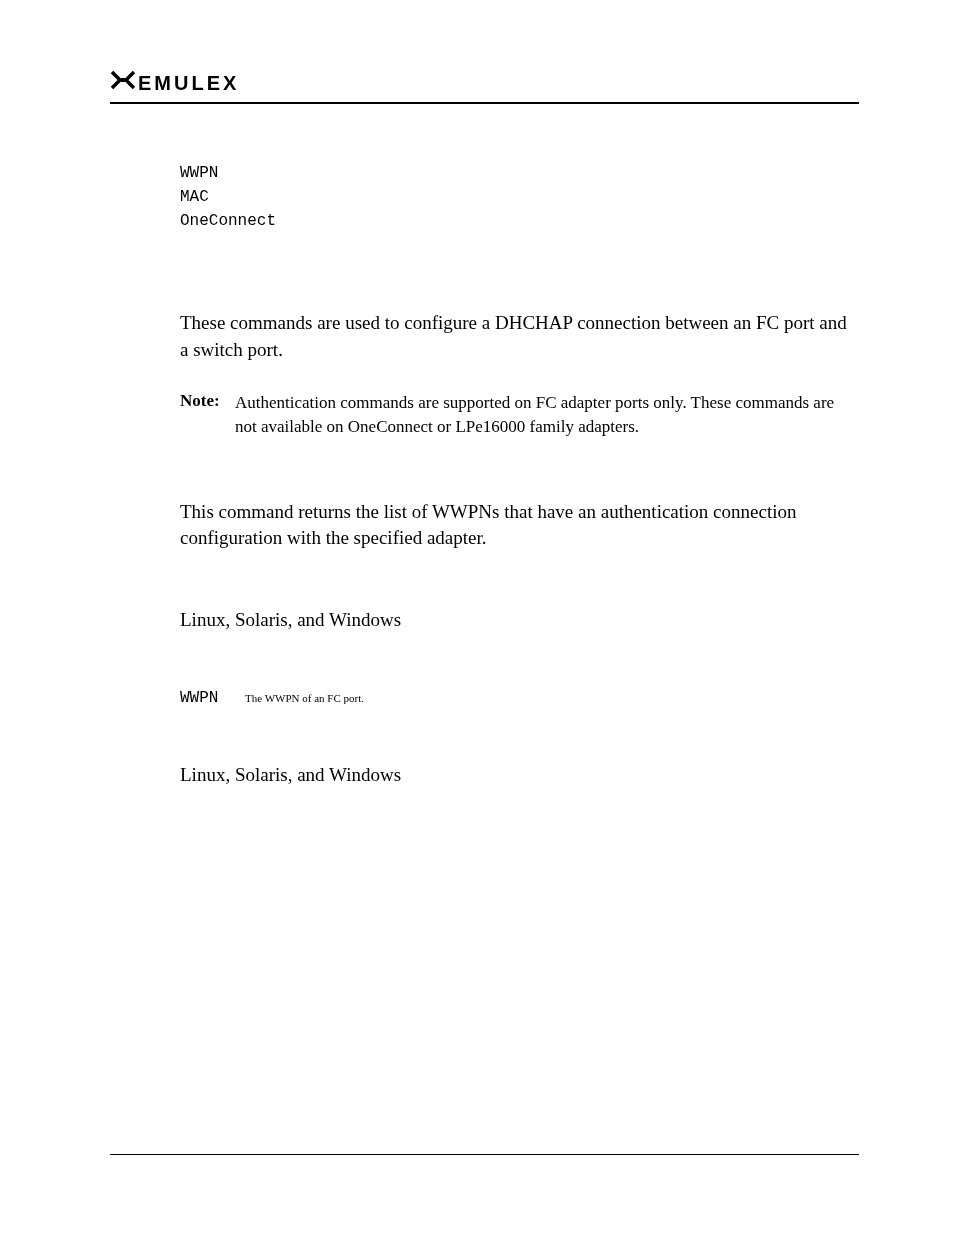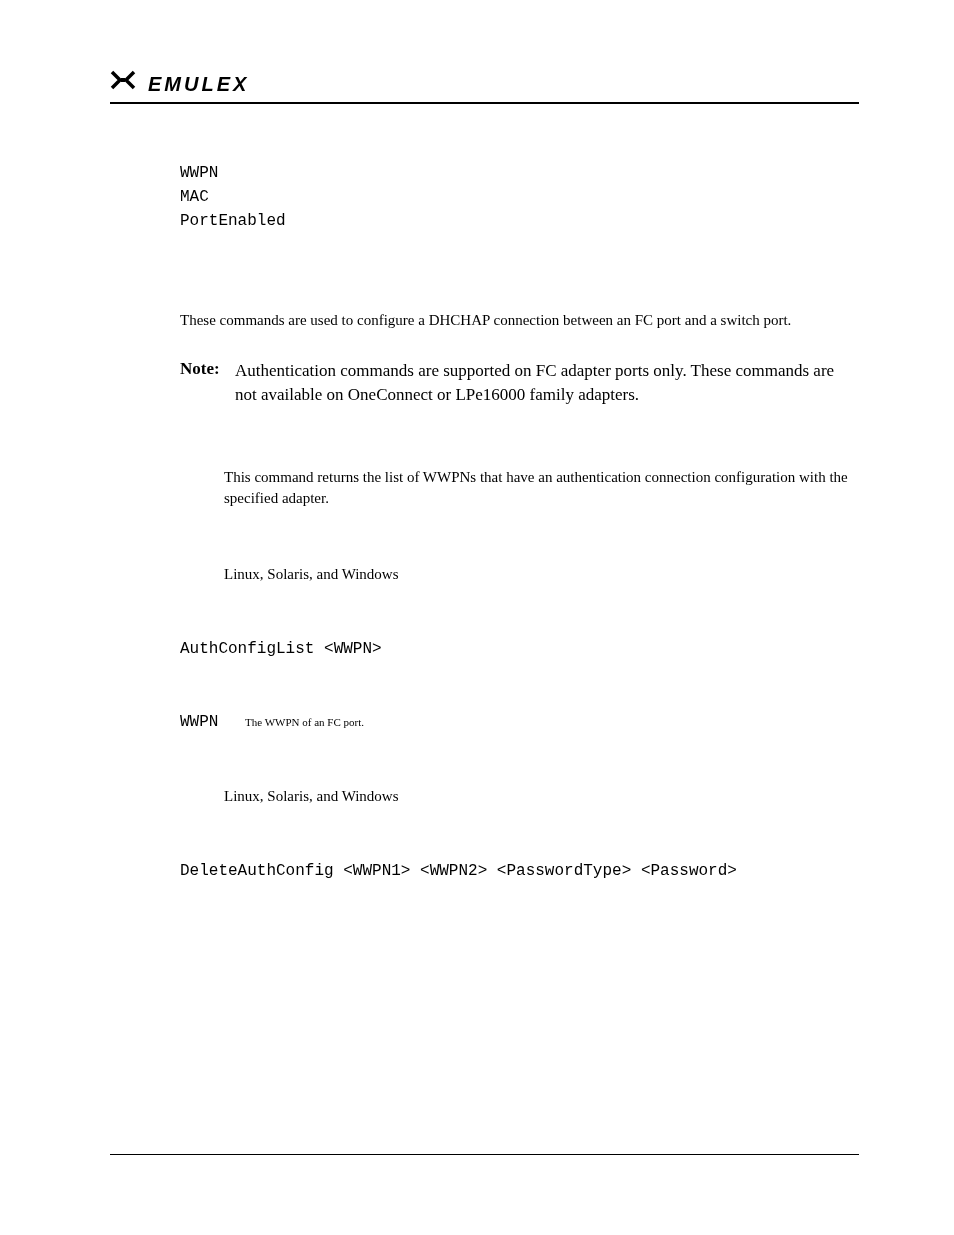--- a/index.html
+++ b/index.html
@@ -17,23 +17,22 @@
   }
   .header {
     display: flex;
     align-items: center;
     border-bottom: 2px solid #000;
     padding-bottom: 6px;
     margin-bottom: 60px;
   }
   .logo {
     display: flex;
-    align-items: flex-end;
-    gap: 12px;
-    font-style: italic;
+    align-items: center;
+    gap: 2px;
   }
   .logo-icon {
     font-size: 22px;
     font-weight: bold;
     letter-spacing: -4px;
     font-family: Arial, sans-serif;
   }
   .logo-text {
     font-family: Arial, Helvetica, sans-serif;
     font-weight: bold;
@@ -59,42 +58,41 @@
     font-family: 'Courier New', monospace;
     font-size: 16px;
     width: 135px;
     flex-shrink: 0;
   }
   .param-desc {
     font-size: 17px;
     line-height: 1.4;
   }
   .body-text {
-    font-size: 15px;
+    font-size: 19px;
     line-height: 1.4;
     margin-bottom: 16px;
   }
   .note-row {
     display: flex;
     margin-bottom: 60px;
     margin-top: 28px;
   }
   .note-label {
     font-weight: bold;
     width: 55px;
     flex-shrink: 0;
     font-size: 17px;
   }
   .note-text {
     font-size: 17px;
     line-height: 1.4;
   }
   .section-gap {
     margin-bottom: 55px;
-    margin-left: 44px;
   }
   .syntax-block {
     font-family: 'Courier New', monospace;
     font-size: 16px;
     margin-bottom: 55px;
   }
   .inline-param-row {
     display: flex;
     align-items: baseline;
     margin-bottom: 55px;
@@ -136,43 +134,41 @@
   <div class="content">
 
     <div class="param-table">
       <div class="param-row">
         <div class="param-name">WWPN</div>
       </div>
       <div class="param-row">
         <div class="param-name">MAC</div>
       </div>
       <div class="param-row">
-        <div class="param-name">PortEnabled</div>
+        <div class="param-name">OneConnect</div>
       </div>
     </div>
 
     <div class="body-text">These commands are used to configure a DHCHAP connection between an FC port and a switch port.</div>
 
     <div class="note-row">
       <div class="note-label">Note:</div>
       <div class="note-text">Authentication commands are supported on FC adapter ports only. These commands are not available on OneConnect or LPe16000 family adapters.</div>
     </div>
 
     <div class="body-text section-gap">This command returns the list of WWPNs that have an authentication connection configuration with the specified adapter.</div>
 
     <div class="body-text section-gap">Linux, Solaris, and Windows</div>
 
-    <div class="syntax-block">AuthConfigList &lt;WWPN&gt;</div>
 
     <div class="inline-param-row">
       <div class="inline-param-name">WWPN</div>
       <div class="inline-param-desc">The WWPN of an FC port.</div>
     </div>
 
 
     <div class="body-text section-gap">Linux, Solaris, and Windows</div>
 
-    <div class="syntax-block">DeleteAuthConfig &lt;WWPN1&gt; &lt;WWPN2&gt; &lt;PasswordType&gt; &lt;Password&gt;</div>
 
   </div>
 
   <div class="footer-rule"></div>
 </div>
 
 </body></html>

